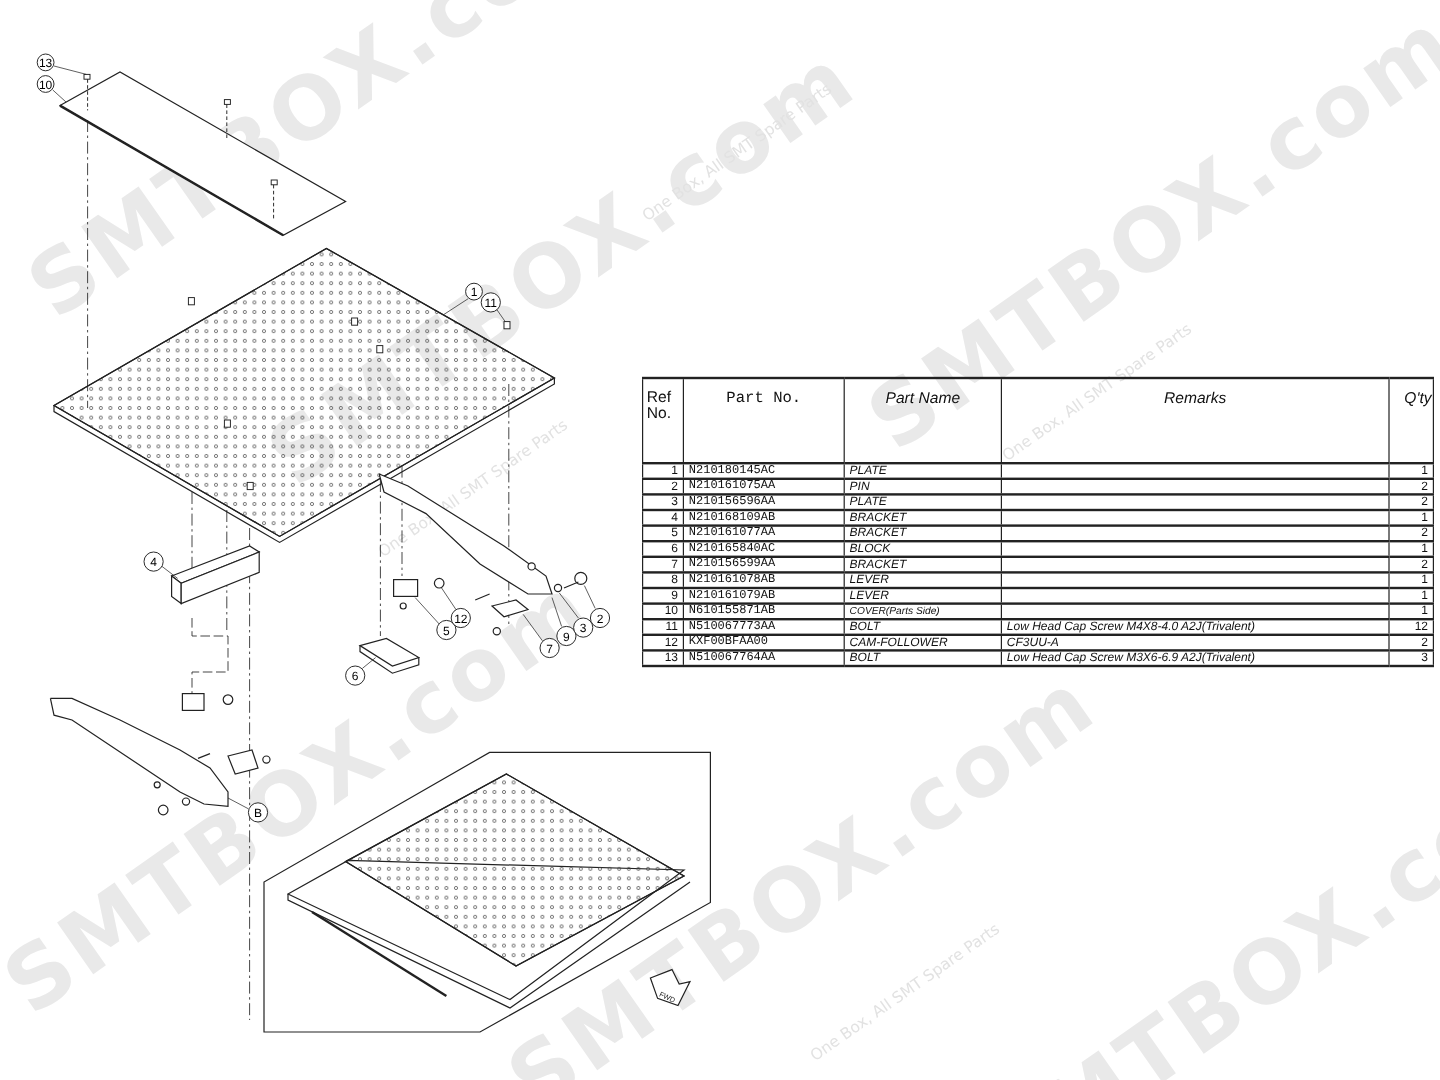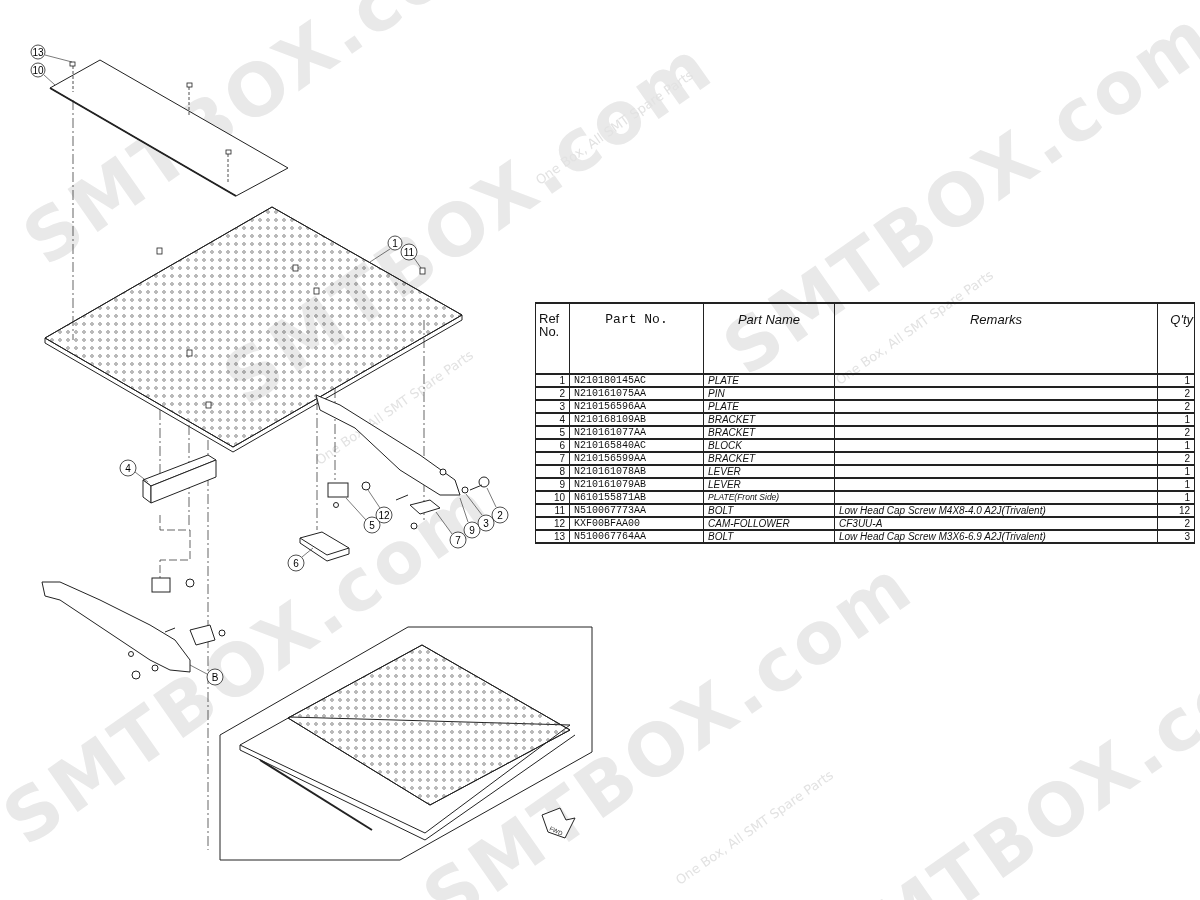--- a/index.html
+++ b/index.html
@@ -3,21 +3,21 @@
 <meta charset="utf-8">
 <style>
   html, body { margin:0; padding:0; }
   body { width:1200px; height:900px; background:#ffffff; position:relative; overflow:hidden;
          font-family:"Liberation Sans", sans-serif; color:#111; }
   .watermark { position:absolute; color:#e9e9e9; font-weight:bold; font-family:"DejaVu Sans", sans-serif;
                transform:rotate(-35deg); white-space:nowrap; pointer-events:none; }
   .wm-big { font-size:72px; letter-spacing:4px; }
   .wm-small { font-size:13px; color:#e2e2e2; font-weight:normal; }
   #diagram { position:absolute; left:0; top:0; width:600px; height:900px; }
-  #parts-table { position:absolute; left:535px; top:302px; border-collapse:collapse; font-size:10px;padding-left:16px; }
+  #parts-table { position:absolute; left:535px; top:314px; border-collapse:collapse; font-size:10px;padding-left:16px; }
   #parts-table th { font-weight:normal; font-size:13px; border-left:1px solid #222; border-right:1px solid #222;
                     border-top:2px solid #222; border-bottom:2px solid #222; height:60px; vertical-align:top; padding-top:8px; }
   #parts-table td { border-left:1px solid #222; border-right:1px solid #222; border-bottom:2px solid #222; height:11px; line-height:11px; padding:0 4px; white-space:nowrap; }
   .c-ref { width:25px; text-align:right; }
   .c-part { width:125px;font-family:Liberation Mono, monospace; }
   .c-name { width:122px;font-style:italic; }
   .c-rem { width:314px;font-style:italic; }
   .c-qty { width:28px; text-align:right; }
   th.c-ref { text-align:left; padding-left:3px; line-height:13px; }
   th.c-qty { text-align:right;font-style:italic; }
@@ -285,21 +285,21 @@
     <tr>
         <td class="c-ref">9</td>
         <td class="c-part">N210161079AB</td>
         <td class="c-name">LEVER</td>
         <td class="c-rem"></td>
         <td class="c-qty">1</td>
       </tr>
     <tr>
         <td class="c-ref">10</td>
         <td class="c-part">N610155871AB</td>
-        <td class="c-name small-name">PLATE(Front Side)</td>
+        <td class="c-name small-name">COVER(Parts Side)</td>
         <td class="c-rem"></td>
         <td class="c-qty">1</td>
       </tr>
     <tr>
         <td class="c-ref">11</td>
         <td class="c-part">N510067773AA</td>
         <td class="c-name">BOLT</td>
         <td class="c-rem">Low Head Cap Screw M4X8-4.0 A2J(Trivalent)</td>
         <td class="c-qty">12</td>
       </tr>

